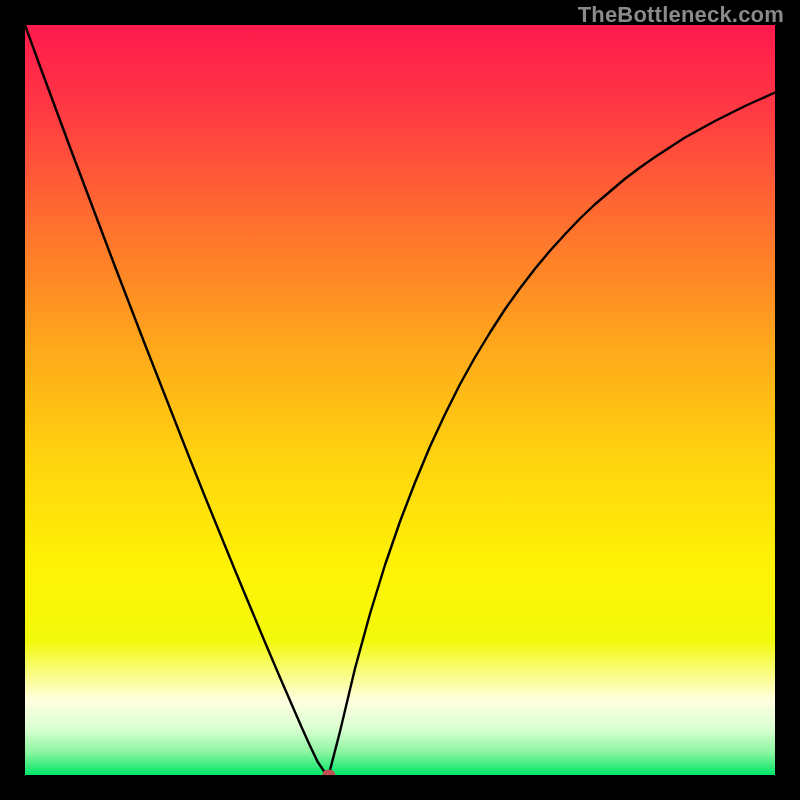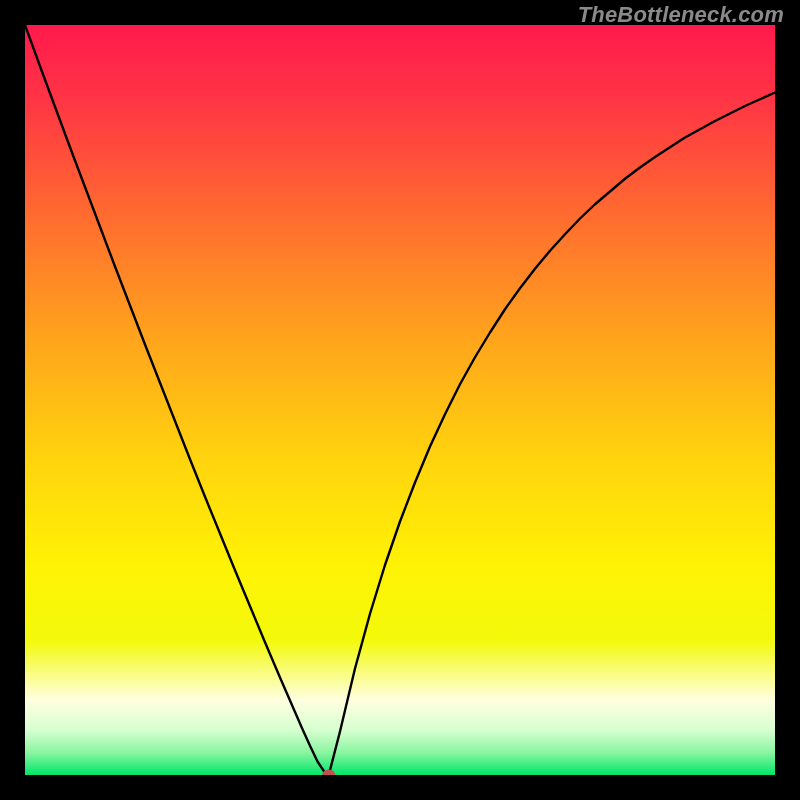--- a/index.html
+++ b/index.html
@@ -19,21 +19,20 @@
   }
   .watermark {
     position: absolute;
     top: 2px;
     right: 16px;
     color: #8a8a8a;
     font-size: 22px;
     font-weight: 600;
     z-index: 10;
     letter-spacing: 0.2px;
-    font-style: italic;
   }
   svg.plot {
     position: absolute;
     left: 25px;
     top: 25px;
     width: 750px;
     height: 750px;
     display: block;
   }
 </style>

